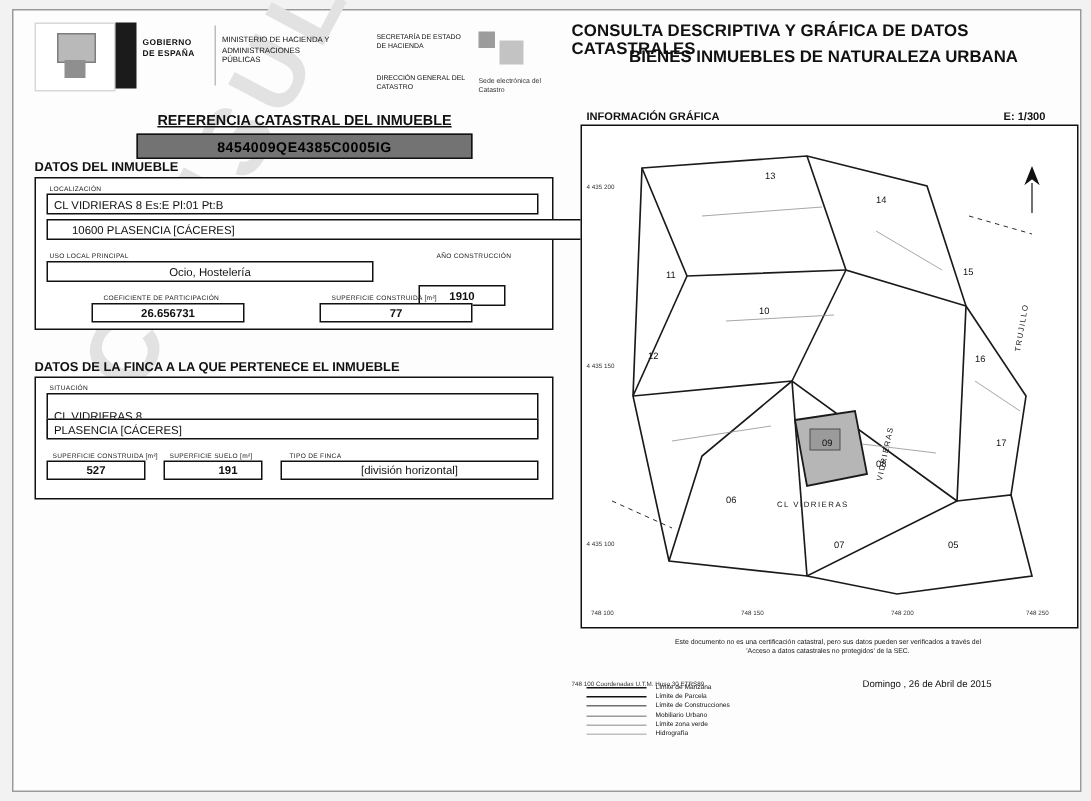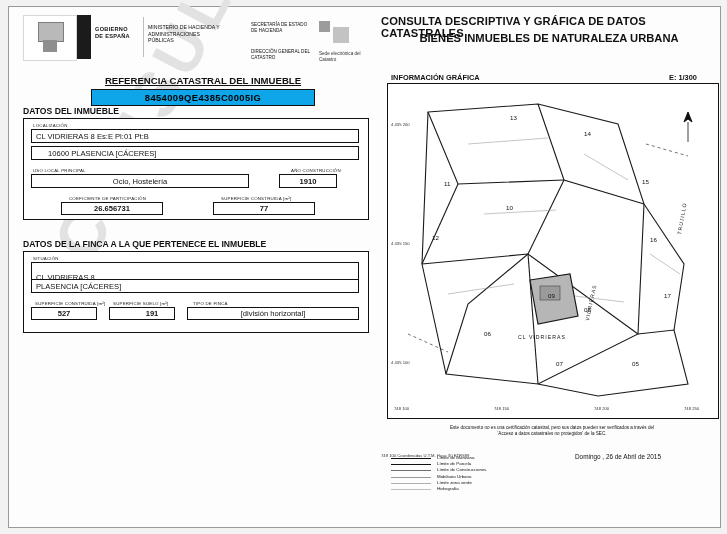--- a/index.html
+++ b/index.html
@@ -23,21 +23,21 @@
   .sedetxt{position:absolute;left:296px;top:38px;font-size:4.6px;line-height:6px;color:#333;width:58px;}
 
   
   .title1{position:absolute;left:372px;top:8px;width:336px;text-align:left;font-size:11.2px;font-weight:bold;color:#111;letter-spacing:.1px;}
   .title2{position:absolute;left:372px;top:25px;width:336px;text-align:center;font-size:11.2px;font-weight:bold;color:#111;}
   .title3{position:absolute;left:372px;top:44px;width:336px;text-align:center;font-size:8.6px;font-weight:bold;color:#111;}
 
   
   .refwrap{position:absolute;left:82px;top:68px;width:224px;}
   .reftitle{font-size:9.6px;font-weight:bold;color:#111;text-align:center;text-decoration:underline;}
-  .refbox{margin-top:3px;border:1px solid #111;background:#0ea5e9;height:15px;line-height:15px;text-align:center;font-size:9.4px;font-weight:bold;letter-spacing:.4px;}
+  .refbox{margin-top:3px;border:1px solid #111;background:#737373;height:15px;line-height:15px;text-align:center;font-size:9.4px;font-weight:bold;letter-spacing:.4px;}
 
   
   .sechead{position:absolute;font-size:8.6px;font-weight:bold;color:#111;}
   .panel{position:absolute;border:1px solid #111;background:#fff;}
   .fieldlbl{position:absolute;font-size:4.4px;color:#222;letter-spacing:.2px;}
   .fbox{position:absolute;border:1px solid #111;background:#fff;font-size:7.6px;color:#111;display:flex;align-items:center;padding-left:4px;box-sizing:border-box;}
   .fbox.center{justify-content:center;padding-left:0;font-weight:bold;}
 
   
   .infograf{position:absolute;left:382px;top:66px;font-size:7.4px;font-weight:bold;color:#111;}
@@ -91,26 +91,26 @@
     <div class="refwrap">
       <div class="reftitle">REFERENCIA CATASTRAL DEL INMUEBLE</div>
       <div class="refbox">8454009QE4385C0005IG</div>
     </div>
 
     <div class="sechead" style="left:14px;top:99px;">DATOS DEL INMUEBLE</div>
     <div class="panel" style="left:14px;top:111px;width:344px;height:100px;"></div>
 
     <div class="fieldlbl" style="left:24px;top:116px;">LOCALIZACIÓN</div>
     <div class="fbox" style="left:22px;top:122px;width:328px;height:14px;">CL VIDRIERAS 8 Es:E Pl:01 Pt:B</div>
-    <div class="fbox" style="left:22px;top:139px;width:328px;height:14px;padding-left:16px;">10600 PLASENCIA [CÁCERES]</div>
+    <div class="fbox" style="left:22px;top:139px;width:394px;height:14px;padding-left:16px;">10600 PLASENCIA [CÁCERES]</div>
 
     <div class="fieldlbl" style="left:24px;top:161px;">USO LOCAL PRINCIPAL</div>
     <div class="fbox center" style="left:22px;top:167px;width:218px;height:14px;font-weight:normal;">Ocio, Hostelería</div>
     <div class="fieldlbl" style="left:282px;top:161px;">AÑO CONSTRUCCIÓN</div>
-    <div class="fbox center" style="left:270px;top:167px;width:58px;height:14px;">1910</div>
+    <div class="fbox center" style="left:270px;top:183px;width:58px;height:14px;">1910</div>
 
     <div class="fieldlbl" style="left:60px;top:189px;">COEFICIENTE DE PARTICIPACIÓN</div>
     <div class="fbox center" style="left:52px;top:195px;width:102px;height:13px;">26.656731</div>
     <div class="fieldlbl" style="left:212px;top:189px;">SUPERFICIE CONSTRUIDA [m²]</div>
     <div class="fbox center" style="left:204px;top:195px;width:102px;height:13px;">77</div>
 
     <div class="sechead" style="left:14px;top:232px;">DATOS DE LA FINCA A LA QUE PERTENECE EL INMUEBLE</div>
     <div class="panel" style="left:14px;top:244px;width:344px;height:80px;"></div>
 
     <div class="fieldlbl" style="left:24px;top:249px;">SITUACIÓN</div>

